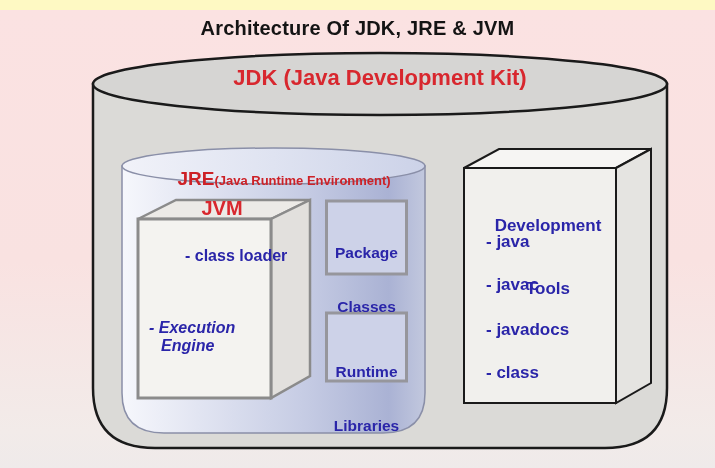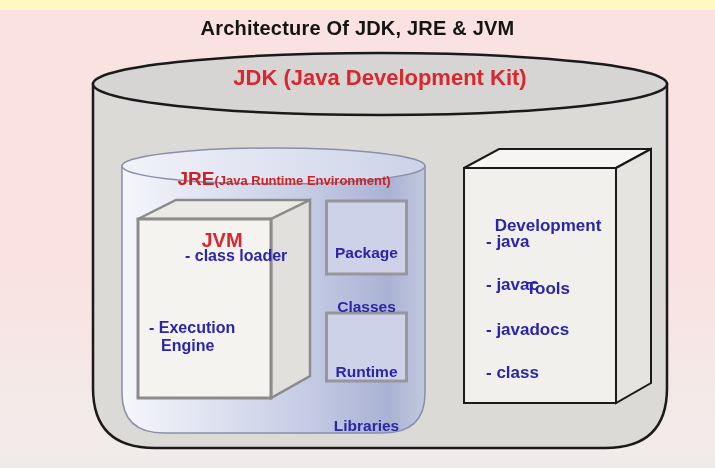--- a/index.html
+++ b/index.html
@@ -28,28 +28,28 @@
     top: 66px; left: 93px; width: 574px;
     font-size: 22px; line-height: 23px; color: #d8272e;
   }
   .jre-label {
     top: 150px; left: 122px; width: 303px;
     color: #cd2127; font-size: 19px; line-height: 19px;
   }
   .jre-label .full { font-size: 13px; }
   .jvm-label {
     top: 198px; left: 152px; width: 140px;
-    font-size: 20px; line-height: 20px; color: #d8272e; margin-top: 32px;
+    font-size: 20px; line-height: 20px; color: #d8272e;
   }
   .blue { color: #2a25a9; }
   .jvm-item { left: 149px; width: 122px; font-size: 16px; line-height: 18px;
     padding-left: 12px; text-indent: -12px; white-space: normal; }
   .jvm-item-1 { top: 247px; margin-left: 36px; }
   .jvm-item-2 { top: 283px; }
-  .jvm-item-3 { top: 319px; }
+  .jvm-item-3 { top: 319px; font-style: italic; }
   .pkg-text  { top: 208px; left: 326px; width: 81px; font-size: 15.5px; line-height: 18px; }
   .rtl-text  { top: 327px; left: 326px; width: 81px; font-size: 15.5px; line-height: 18px; }
   .dev-title { top: 173px; left: 464px; width: 168px; font-size: 17px; line-height: 21px; }
   .dev-item  { left: 486px; font-size: 17px; line-height: 18px; }
   .dev-item-1 { top: 233px; }
   .dev-item-2 { top: 276px; }
   .dev-item-3 { top: 321px; }
   .dev-item-4 { top: 364px; }
 </style>
 </head>

